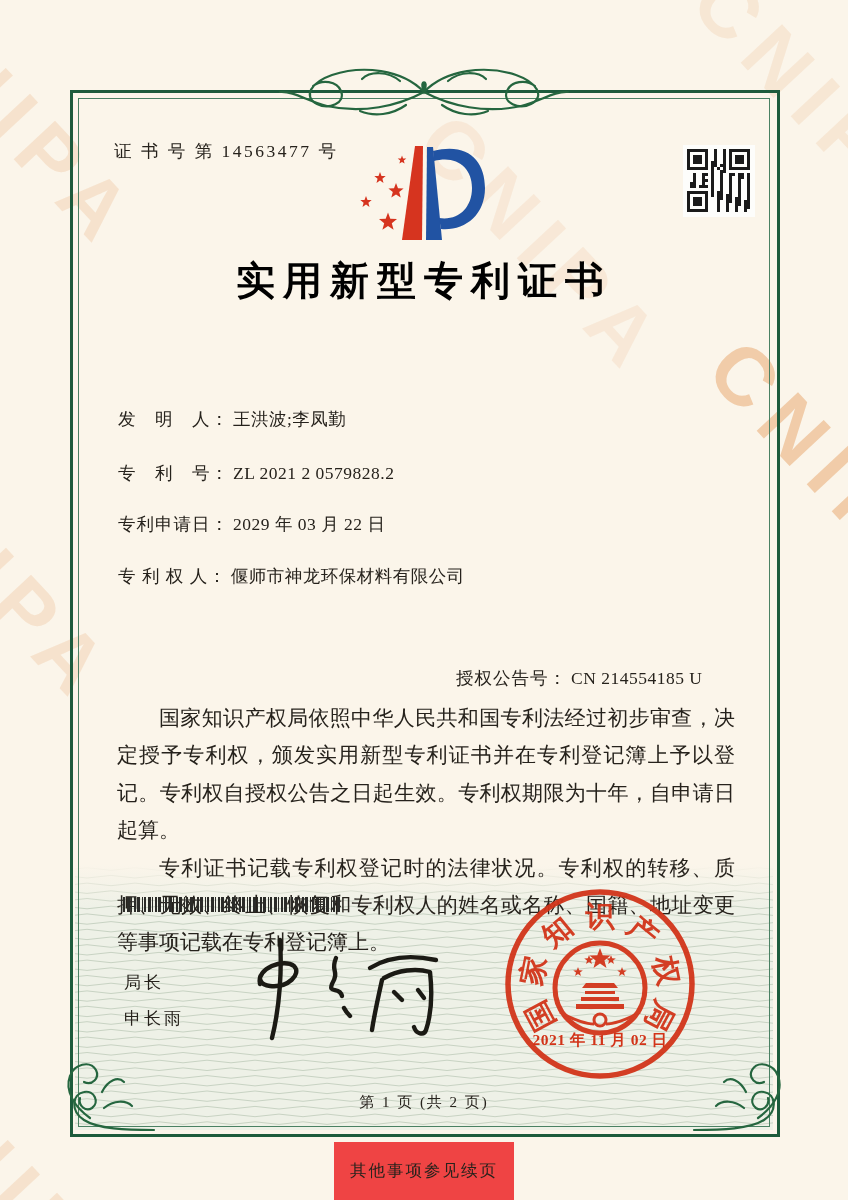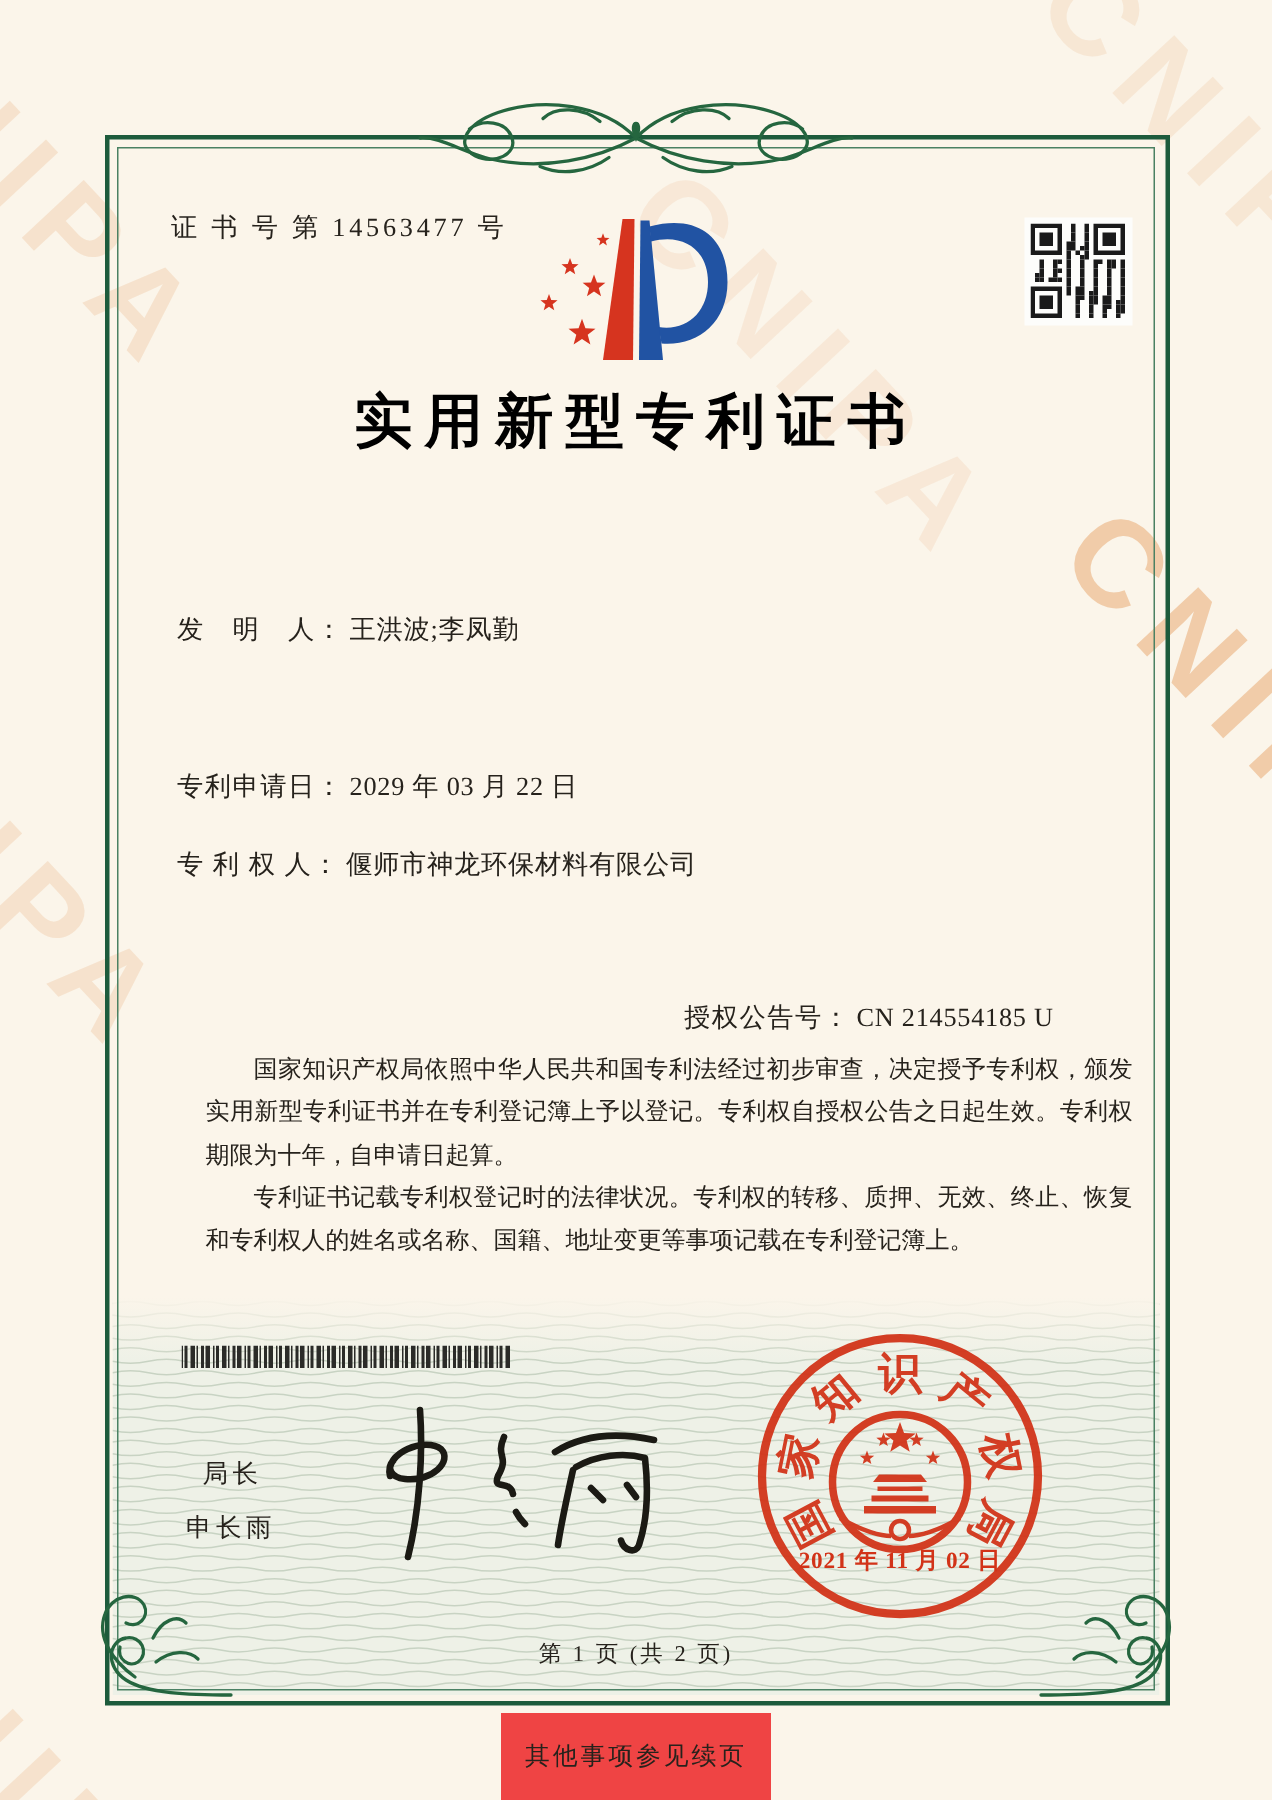--- a/index.html
+++ b/index.html
@@ -45,25 +45,25 @@
   .title{position:absolute;left:72px;top:254px;width:704px;text-align:center;z-index:3;
     font-size:39px;font-weight:bold;letter-spacing:8px;color:#000000;}
   .frow{position:absolute;left:118px;z-index:3;font-size:17.5px;white-space:nowrap;}
   .frow .flabel{letter-spacing:1px;}
   .frow .fvalue{margin-left:4px;letter-spacing:.5px;}
   .fy1{top:352px}.fy2{top:407px}.fy3{top:461px}.fy4{top:512px}
   .fy5{top:564px}.fy6{top:618px}.fy7{top:666px}
   .fcell2{position:absolute;left:338px;top:0;}
   .fy7{width:640px;}
   .paras{position:absolute;left:117px;top:700px;width:618px;z-index:3;
-    font-size:16px;line-height:1.78;text-align:justify;margin-left:20px;}
+    font-size:21px;line-height:1.78;text-align:justify;}
   .paras p{margin:0;text-indent:2em;}
   .barcode{position:absolute;left:121px;top:897px;z-index:3;}
   .signer-title{position:absolute;left:124px;top:971px;z-index:3;
-    font-family:"Liberation Sans","DejaVu Sans",sans-serif;font-size:17px;letter-spacing:3px;margin-left:11px;}
+    font-family:"Liberation Sans","DejaVu Sans",sans-serif;font-size:17px;letter-spacing:3px;}
   .signer-name{position:absolute;left:124px;top:1007px;z-index:3;
     font-family:Liberation Serif, serif;font-size:17px;letter-spacing:3px;}
   .signature{position:absolute;left:232px;top:928px;z-index:3;}
   .seal{position:absolute;left:500px;top:884px;width:200px;height:200px;z-index:4;opacity:.94;}
   .seal-char{font-size:29px;font-weight:bold;fill:#d23318;text-anchor:middle;
     dominant-baseline:central;font-family:"Liberation Serif",serif;}
   .seal-date{position:absolute;left:512px;top:1030px;width:176px;text-align:center;z-index:4;
     color:#d23318;font-size:15.5px;font-weight:bold;letter-spacing:.5px;white-space:nowrap;}
   .page-ind{position:absolute;left:72px;top:1093px;width:704px;text-align:center;z-index:3;
     font-size:15px;letter-spacing:2px;}
@@ -294,20 +294,23 @@
         <rect x="60" y="54" width="3" height="3" fill="#1a1a1a"></rect>
         <rect x="60" y="57" width="3" height="3" fill="#1a1a1a"></rect>
       </svg>
   </div>
 
   <div class="title">实用新型专利证书</div>
 
   <div class="frow fy2">
     <span class="flabel">发　明　人：</span><span class="fvalue">王洪波;李凤勤</span>
   </div>
+  <div class="frow fy3">
+    <span class="flabel">专　利　号：</span><span class="fvalue">ZL 2021 2 0579828.2</span>
+  </div>
   <div class="frow fy4">
     <span class="flabel">专利申请日：</span><span class="fvalue">2029 年 03 月 22 日</span>
   </div>
   <div class="frow fy5">
     <span class="flabel">专 利 权 人：</span><span class="fvalue">偃师市神龙环保材料有限公司</span>
   </div>
   <div class="frow fy7">
     <span class="fcell2">
       <span class="flabel">授权公告号：</span><span class="fvalue">CN 214554185 U</span>
     </span>

